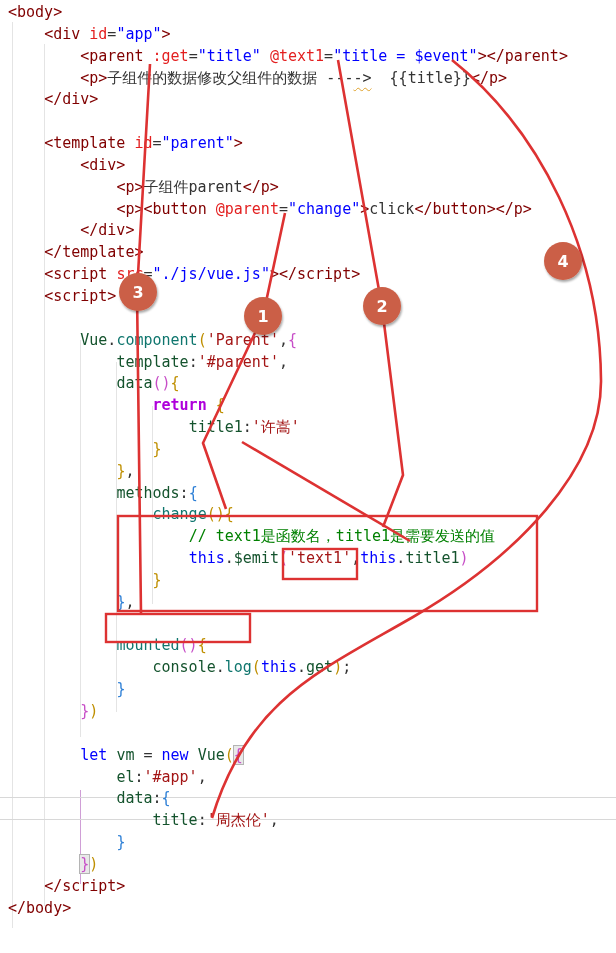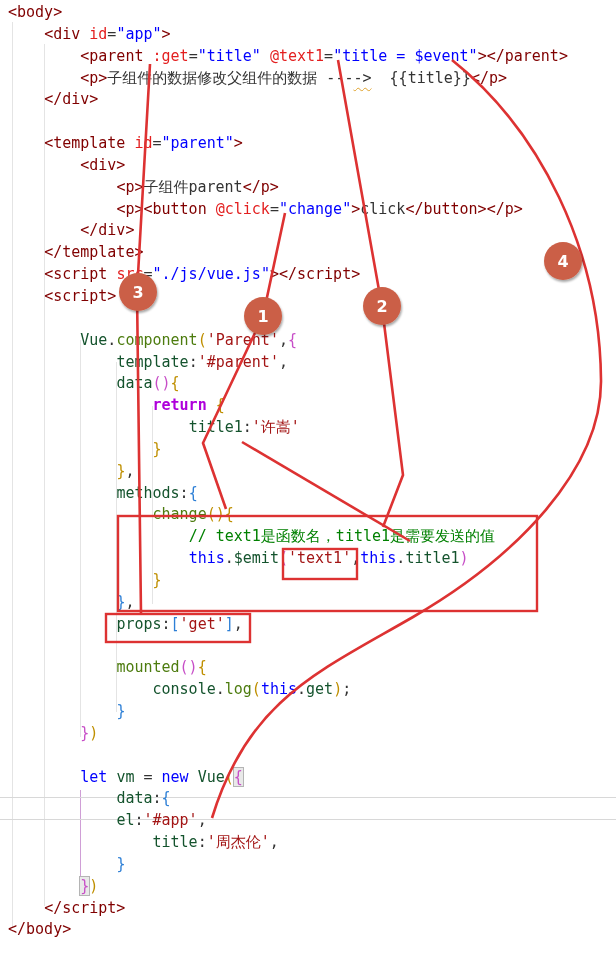--- a/index.html
+++ b/index.html
@@ -11,21 +11,21 @@
   .line{height:21.85px;white-space:pre;}
   .tk-t{color:#800000;}
   .tk-a{color:#e31f1f;}
   .tk-v{color:#0000ff;}
   .tk-x{color:#333333;}
   .tk-s{color:#a31515;margin-top:22px;}
   .tk-c{color:#008000;}
   .tk-k{color:#0000ff;text-align:center;}
   .tk-r{color:#af00db;font-weight:bold;}
   .tk-i{color:#14532d;}
-  .tk-f{color:#4d7c0f;}
+  .tk-f{color:#0f766e;}
   .tk-g{color:#bf8f00;}
   .tk-m{color:#c74ec7;}
   .tk-b{color:#2d7fd6;}
   .tk-L{color:#0000ff;cursor:pointer;}
   .tk-q{color:#333333;text-decoration:underline wavy #dfa32e;text-decoration-thickness:1px;text-underline-offset:4px;}
   .tk-brk{background:#e9e9e9;box-shadow:0 0 0 1px #b4b4b4;}
   .overlay{position:absolute;left:0;top:0;pointer-events:none;}
   .overlay path,.overlay rect{fill:none;}
   .circle-label{font-family:"DejaVu Sans","Liberation Sans",sans-serif;font-weight:bold;font-size:16px;fill:#ffffff;}
 </style>
@@ -48,49 +48,48 @@
   <div class="code" id="code">
       <div class="line"><span class="tk-t">&lt;body&gt;</span></div>
       <div class="line"><span class="tk-x">    </span><span class="tk-t">&lt;div </span><span class="tk-a">id</span><span class="tk-x">=</span><span class="tk-v">"app"</span><span class="tk-t">&gt;</span></div>
       <div class="line"><span class="tk-x">        </span><span class="tk-t">&lt;parent </span><span class="tk-a">:get</span><span class="tk-x">=</span><span class="tk-v">"title"</span><span class="tk-x"> </span><span class="tk-a">@text1</span><span class="tk-x">=</span><span class="tk-v">"title = $event"</span><span class="tk-t">&gt;&lt;/parent&gt;</span></div>
       <div class="line"><span class="tk-x">        </span><span class="tk-t">&lt;p&gt;</span><span class="tk-x">子组件的数据修改父组件的数据 ---</span><span class="tk-q">-&gt;</span><span class="tk-x">  {{title}}</span><span class="tk-t">&lt;/p&gt;</span></div>
       <div class="line"><span class="tk-x">    </span><span class="tk-t">&lt;/div&gt;</span></div>
       <div class="line"></div>
       <div class="line"><span class="tk-x">    </span><span class="tk-t">&lt;template </span><span class="tk-a">id</span><span class="tk-x">=</span><span class="tk-v">"parent"</span><span class="tk-t">&gt;</span></div>
       <div class="line"><span class="tk-x">        </span><span class="tk-t">&lt;div&gt;</span></div>
       <div class="line"><span class="tk-x">            </span><span class="tk-t">&lt;p&gt;</span><span class="tk-x">子组件parent</span><span class="tk-t">&lt;/p&gt;</span></div>
-      <div class="line"><span class="tk-x">            </span><span class="tk-t">&lt;p&gt;&lt;button </span><span class="tk-a">@click</span><span class="tk-x">=</span><span class="tk-v">"change"</span><span class="tk-t">&gt;</span><span class="tk-x">click</span><span class="tk-t">&lt;/button&gt;&lt;/p&gt;</span></div>
+      <div class="line"><span class="tk-x">            </span><span class="tk-t">&lt;p&gt;&lt;button </span><span class="tk-a">@parent</span><span class="tk-x">=</span><span class="tk-v">"change"</span><span class="tk-t">&gt;</span><span class="tk-x">click</span><span class="tk-t">&lt;/button&gt;&lt;/p&gt;</span></div>
       <div class="line"><span class="tk-x">        </span><span class="tk-t">&lt;/div&gt;</span></div>
       <div class="line"><span class="tk-x">    </span><span class="tk-t">&lt;/template&gt;</span></div>
       <div class="line"><span class="tk-x">    </span><span class="tk-t">&lt;script </span><span class="tk-a">src</span><span class="tk-x">=</span><span class="tk-v">"</span><span class="tk-L">./js/vue.js</span><span class="tk-v">"</span><span class="tk-t">&gt;&lt;/script&gt;</span></div>
       <div class="line"><span class="tk-x">    </span><span class="tk-t">&lt;script&gt;</span></div>
       <div class="line"></div>
       <div class="line"><span class="tk-x">        </span><span class="tk-i">Vue</span><span class="tk-x">.</span><span class="tk-f">component</span><span class="tk-g">(</span><span class="tk-s">'Parent'</span><span class="tk-x">,</span><span class="tk-m">{</span></div>
       <div class="line"><span class="tk-x">            </span><span class="tk-i">template</span><span class="tk-x">:</span><span class="tk-s">'#parent'</span><span class="tk-x">,</span></div>
       <div class="line"><span class="tk-x">            </span><span class="tk-i">data</span><span class="tk-m">()</span><span class="tk-g">{</span></div>
       <div class="line"><span class="tk-x">                </span><span class="tk-r">return</span><span class="tk-x"> </span><span class="tk-g">{</span></div>
       <div class="line"><span class="tk-x">                    </span><span class="tk-i">title1</span><span class="tk-x">:</span><span class="tk-s">'许嵩'</span></div>
       <div class="line"><span class="tk-x">                </span><span class="tk-g">}</span></div>
       <div class="line"><span class="tk-x">            </span><span class="tk-g">}</span><span class="tk-x">,</span></div>
       <div class="line"><span class="tk-x">            </span><span class="tk-i">methods</span><span class="tk-x">:</span><span class="tk-b">{</span></div>
       <div class="line"><span class="tk-x">                </span><span class="tk-f">change</span><span class="tk-g">(){</span></div>
       <div class="line"><span class="tk-x">                    </span><span class="tk-c">// text1是函数名，title1是需要发送的值</span></div>
       <div class="line"><span class="tk-x">                    </span><span class="tk-k">this</span><span class="tk-x">.</span><span class="tk-i">$emit</span><span class="tk-m">(</span><span class="tk-s">'text1'</span><span class="tk-x">,</span><span class="tk-k">this</span><span class="tk-x">.</span><span class="tk-i">title1</span><span class="tk-m">)</span></div>
       <div class="line"><span class="tk-x">                </span><span class="tk-g">}</span></div>
       <div class="line"><span class="tk-x">            </span><span class="tk-b">}</span><span class="tk-x">,</span></div>
-      <div class="line"><span class="tk-x">            </span><span class="tk-i">props</span><span class="tk-x">:</span><span class="tk-b">[</span><span class="tk-s">'get'</span><span class="tk-b">]</span><span class="tk-x">,</span></div>
       <div class="line"><span class="tk-x">            </span></div>
       <div class="line"><span class="tk-x">            </span><span class="tk-f">mounted</span><span class="tk-m">()</span><span class="tk-g">{</span></div>
       <div class="line"><span class="tk-x">                </span><span class="tk-i">console</span><span class="tk-x">.</span><span class="tk-f">log</span><span class="tk-g">(</span><span class="tk-k">this</span><span class="tk-x">.</span><span class="tk-i">get</span><span class="tk-g">)</span><span class="tk-x">;</span></div>
       <div class="line"><span class="tk-x">            </span><span class="tk-b">}</span></div>
       <div class="line"><span class="tk-x">        </span><span class="tk-m">}</span><span class="tk-g">)</span></div>
       <div class="line"></div>
       <div class="line"><span class="tk-x">        </span><span class="tk-k">let</span><span class="tk-x"> </span><span class="tk-i">vm</span><span class="tk-x"> = </span><span class="tk-k">new</span><span class="tk-x"> </span><span class="tk-i">Vue</span><span class="tk-g">(</span><span class="tk-m tk-brk">{</span></div>
+      <div class="line"><span class="tk-x">            </span><span class="tk-i">el</span><span class="tk-x">:</span><span class="tk-s">'#app'</span><span class="tk-x">,</span></div>
       <div class="line"><span class="tk-x">            </span><span class="tk-i">data</span><span class="tk-x">:</span><span class="tk-b">{</span></div>
-      <div class="line"><span class="tk-x">            </span><span class="tk-i">el</span><span class="tk-x">:</span><span class="tk-s">'#app'</span><span class="tk-x">,</span></div>
       <div class="line"><span class="tk-x">                </span><span class="tk-i">title</span><span class="tk-x">:</span><span class="tk-s">'周杰伦'</span><span class="tk-x">,</span></div>
       <div class="line"><span class="tk-x">            </span><span class="tk-b">}</span></div>
       <div class="line"><span class="tk-x">        </span><span class="tk-m tk-brk">}</span><span class="tk-g">)</span></div>
       <div class="line"><span class="tk-x">    </span><span class="tk-t">&lt;/script&gt;</span></div>
       <div class="line"><span class="tk-t">&lt;/body&gt;</span></div>
     </div>
   <svg class="overlay" id="overlay" width="616" height="953" viewBox="0 0 616 953">
     <defs>
       <marker id="ah" viewBox="0 0 10 10" refX="8.5" refY="5" markerWidth="5.6" markerHeight="5.6" orient="auto-start-reverse">
         <path d="M0,0 L10,5 L0,10 z" fill="#dd3232" stroke="none"></path>

